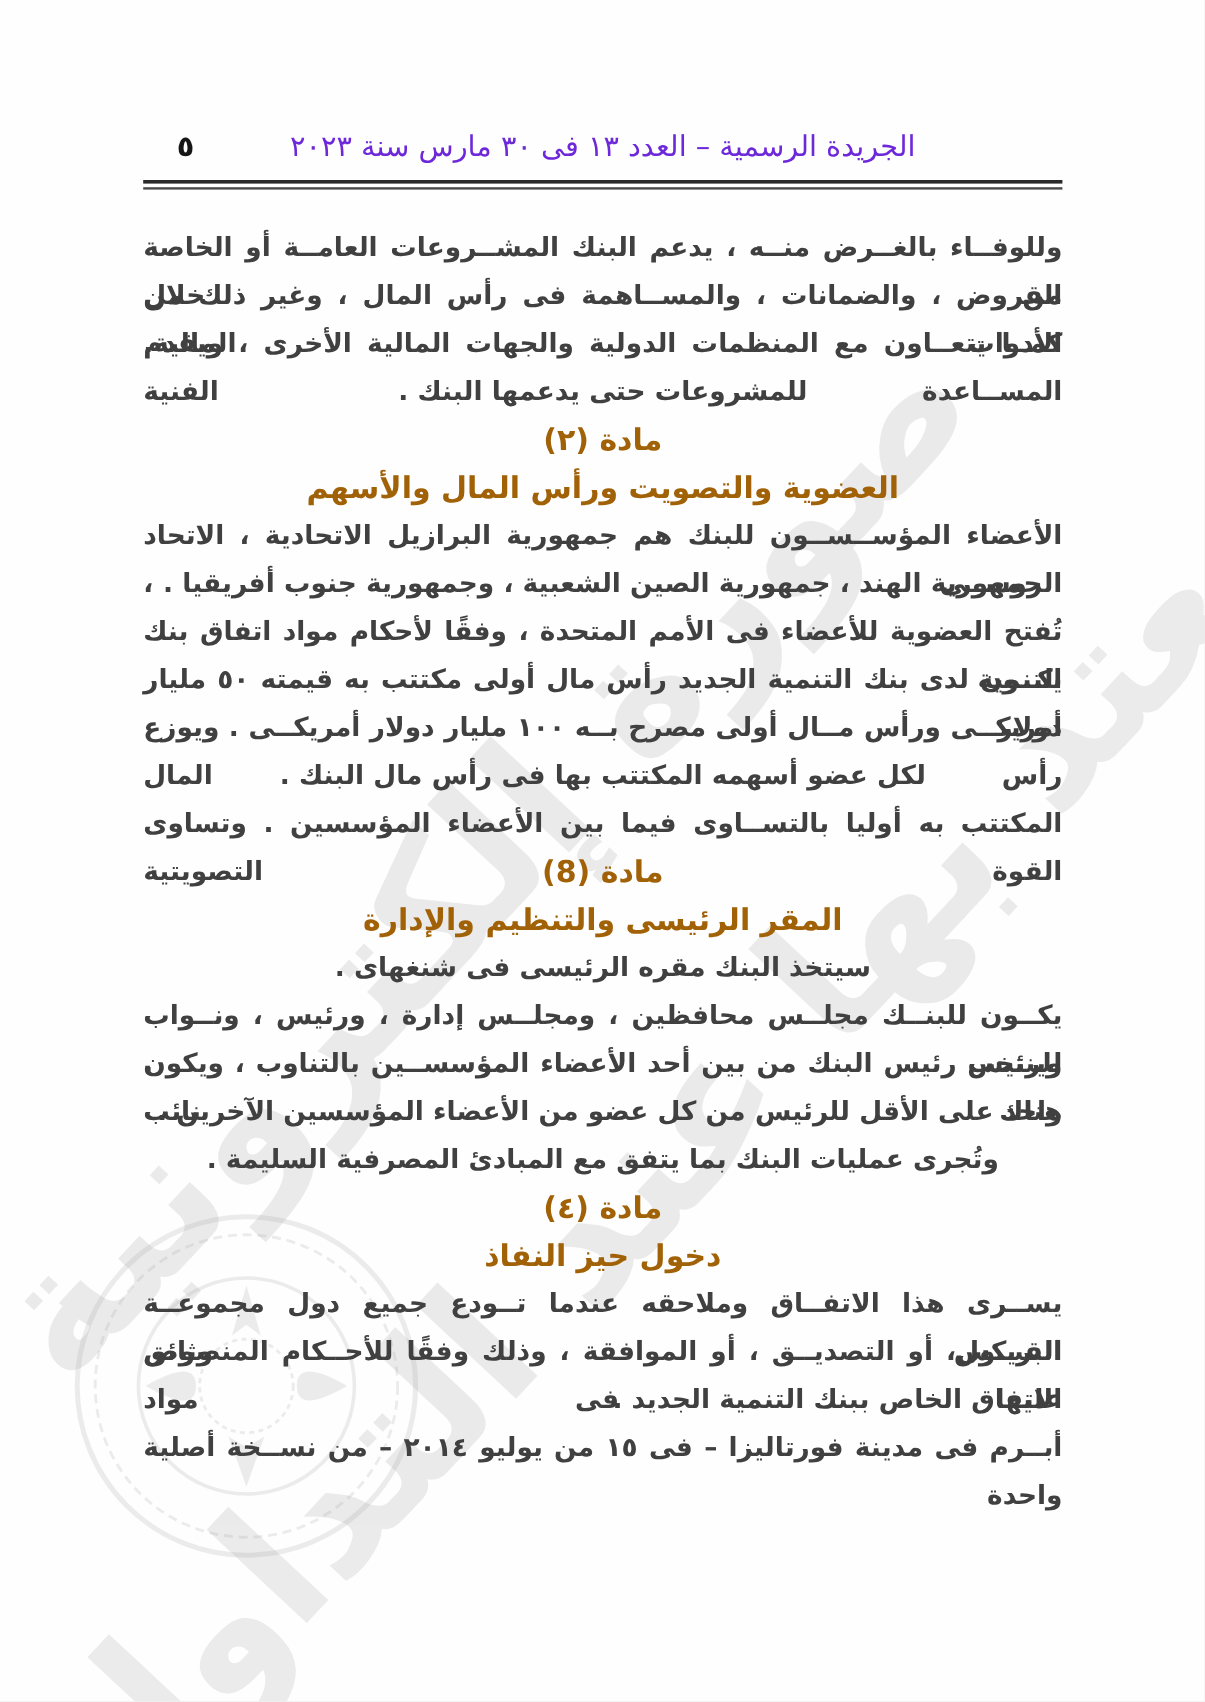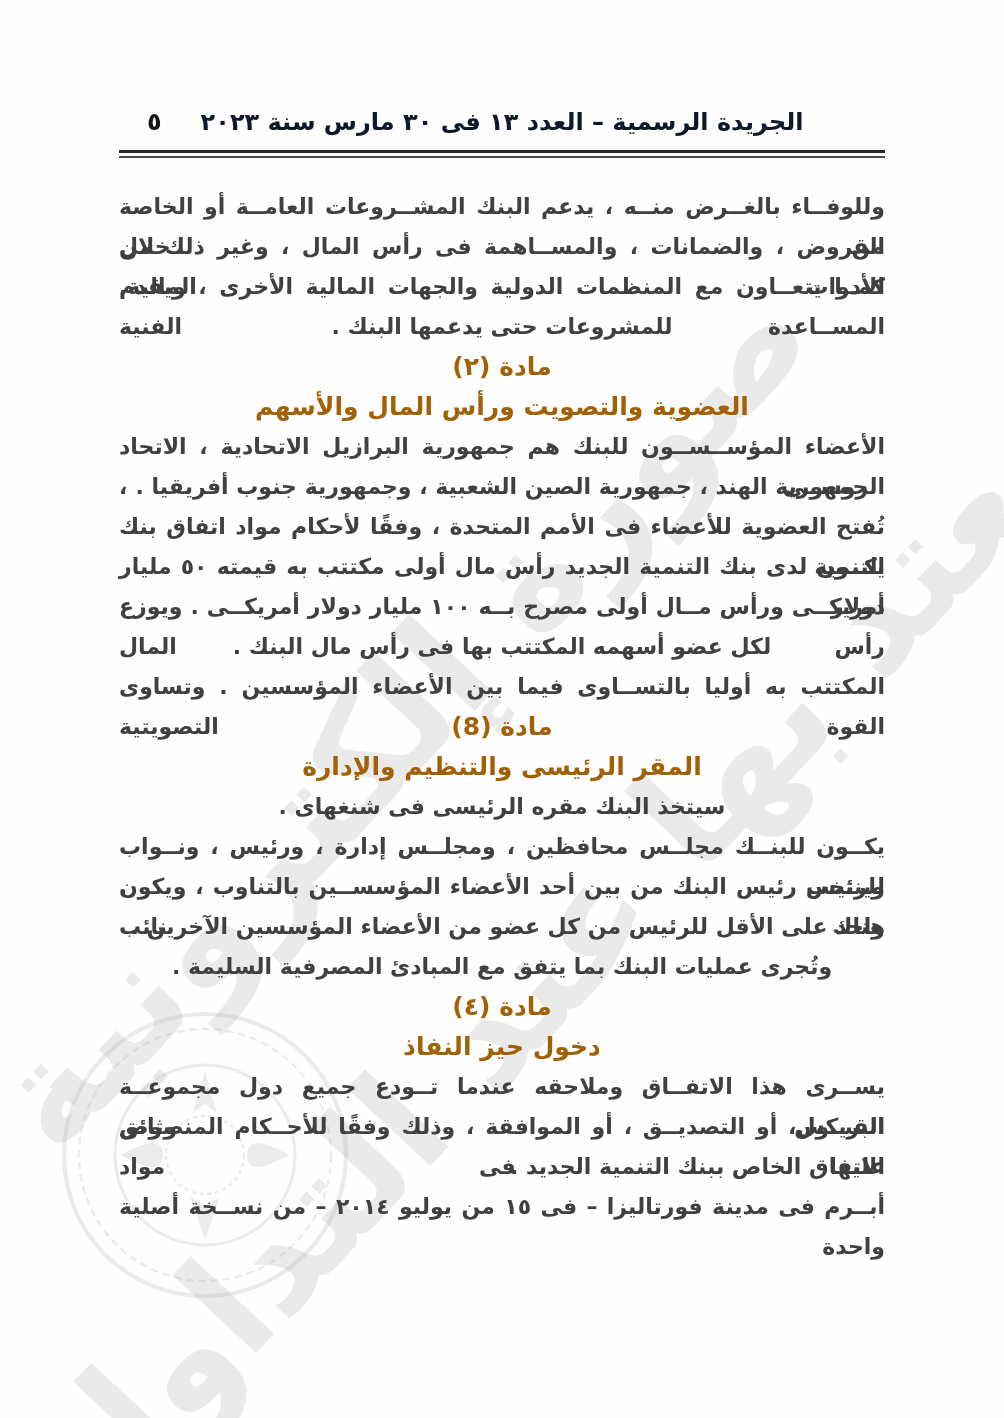--- a/index.html
+++ b/index.html
@@ -12,21 +12,21 @@
     font-family:"DejaVu Sans","Liberation Sans",sans-serif;
     direction:rtl;
   }
   
   .header{
     position:absolute;top:100px;right:119px;
     width:766px;height:44px;line-height:44px;
     text-align:center;z-index:3;
   }
   .header-title{
-    font-size:24px;font-weight:bold;color:#0f172a;
+    font-size:24px;font-weight:normal;color:#6d28d9;
   }
   .pagenum{
     position:absolute;left:28px;top:0;
     font-size:24px;font-weight:bold;color:#161616;
   }
   .rule{
     position:absolute;top:150px;right:119px;width:766px;height:3px;
     border-top:3px solid #2a2a2a;
     border-bottom:2px solid #4a4a4a;
     z-index:3;

